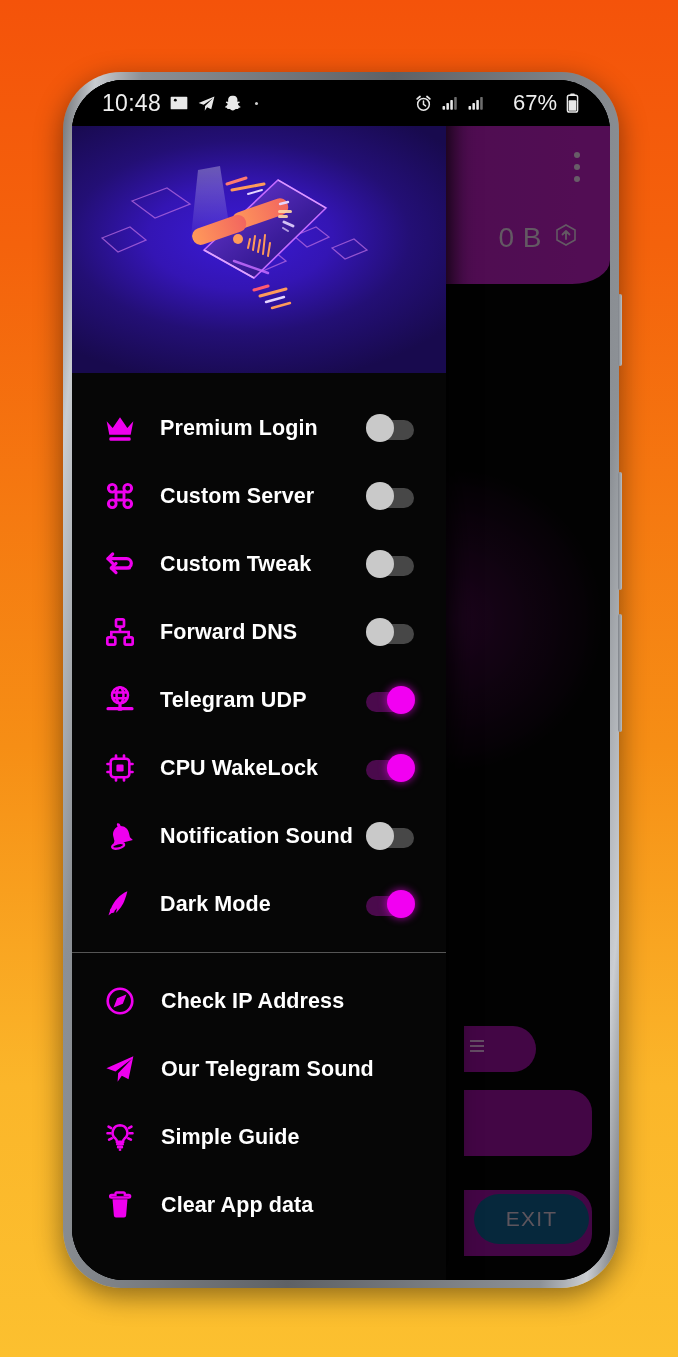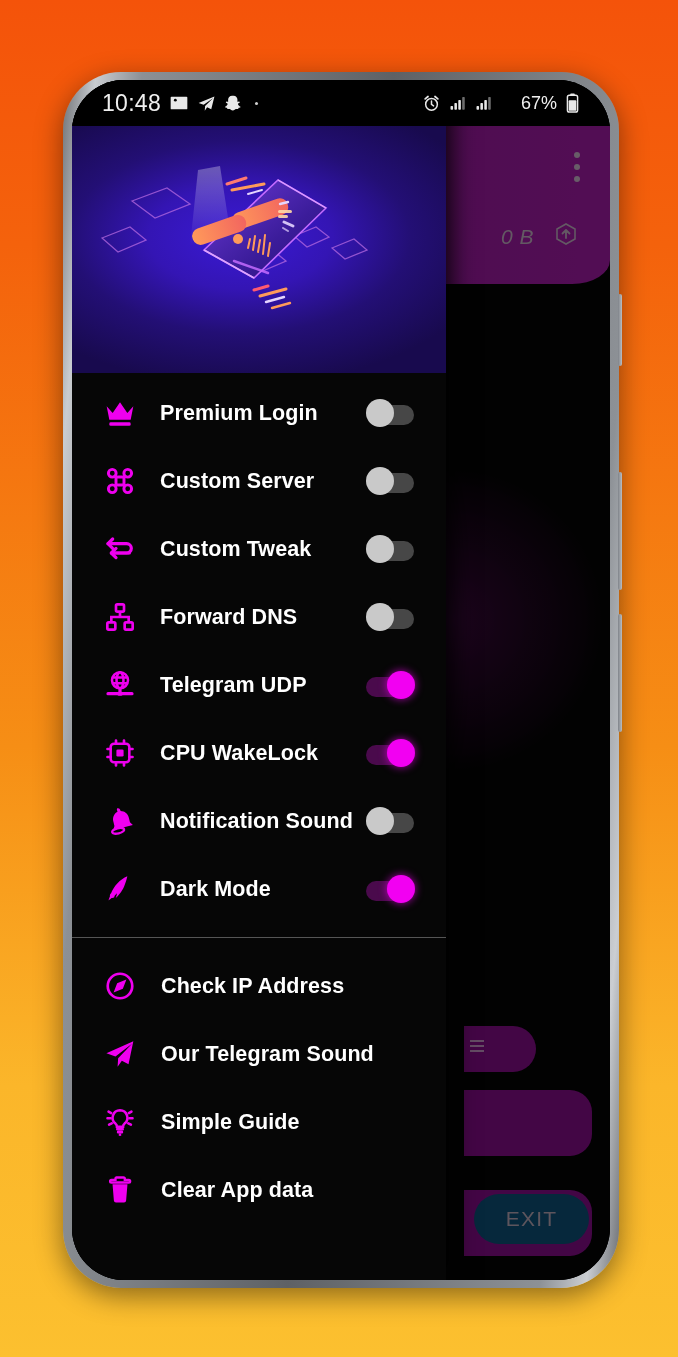--- a/index.html
+++ b/index.html
@@ -49,21 +49,21 @@
     justify-content: space-between;
     padding: 0 30px 0 30px;
     color: #e8e8e8;
     font-size: 22px;
     z-index: 30;
     background: #000;
   }
   .sb-left, .sb-right { display: flex; align-items: center; gap: 8px; }
   .sb-time { font-size: 23px; letter-spacing: .3px; color:#efefef; }
   .sb-ico { display:inline-flex; align-items:center; }
-  .sb-batt-txt { font-size: 18px; color: #efefef; margin-left: 20px;}
+  .sb-batt-txt { font-size: 22px; color: #efefef; margin-left: 20px;}
   .dot-sep { width:3px;height:3px;border-radius:50%;background:#cfcfcf;display:inline-block;margin:0 4px; }
 
   
   .app-screen {
     position: absolute; inset: 0;
     background: #040404;
     z-index: 5;
   }
   .app-header {
     position: absolute; top: 46px; left: 0; right: 0;
@@ -73,22 +73,22 @@
     border-bottom-right-radius: 38px 24px;
   }
   .overflow-menu {
     position: absolute; right: 26px; top: 22px;
     display:flex; flex-direction:column; gap:6px; align-items:center;
     padding: 4px;
   }
   .overflow-menu i { width: 6px; height: 6px; background: #bdaabd; border-radius: 50%; display:block;}
   .data-usage {
     position: absolute; right: 32px; top: 96px;
-    display:flex; align-items:center; gap: 20px;
-    color:#b5a2b5; font-size: 21px; letter-spacing:.5px;font-style:italic;
+    display:flex; align-items:center; gap: 12px;
+    color:#b5a2b5; font-size: 28px; letter-spacing:.5px;
   }
   .glow-circle {
     position:absolute; left: 230px; top: 390px;
     width: 300px; height: 300px; border-radius: 50%;
     background: radial-gradient(circle, rgba(90,12,92,0.55) 0%, rgba(40,5,42,0.25) 60%, rgba(0,0,0,0) 72%);
   }
   .bg-pill {
     position: absolute;
     background: #7b0c7f;
     border-radius: 14px;
@@ -129,21 +129,21 @@
     height: 247px;
     margin-top: 46px;
     background:
       radial-gradient(ellipse 70% 60% at 45% 45%, #3a1ad6 0%, #3415b4 35%, #230f75 65%, #180a4e 100%),
       linear-gradient(160deg,#4520e0,#1a0b55);
     overflow: hidden;
     flex: none;
   }
   .hdr-svg { position:absolute; inset:0; width:100%; height:100%; }
 
-  .menu-scroll { flex: 1; overflow: hidden; padding-top: 6px; }
+  .menu-scroll { flex: 1; overflow: hidden; padding-top: 21px; }
 
   .menu-item {
     height: 68px;
     display: flex; align-items: center;
     padding-left: 22px;
     position: relative;
   }
   .mi-icon {
     width: 52px; min-width: 52px;
     display:flex; align-items:center; justify-content:center;

